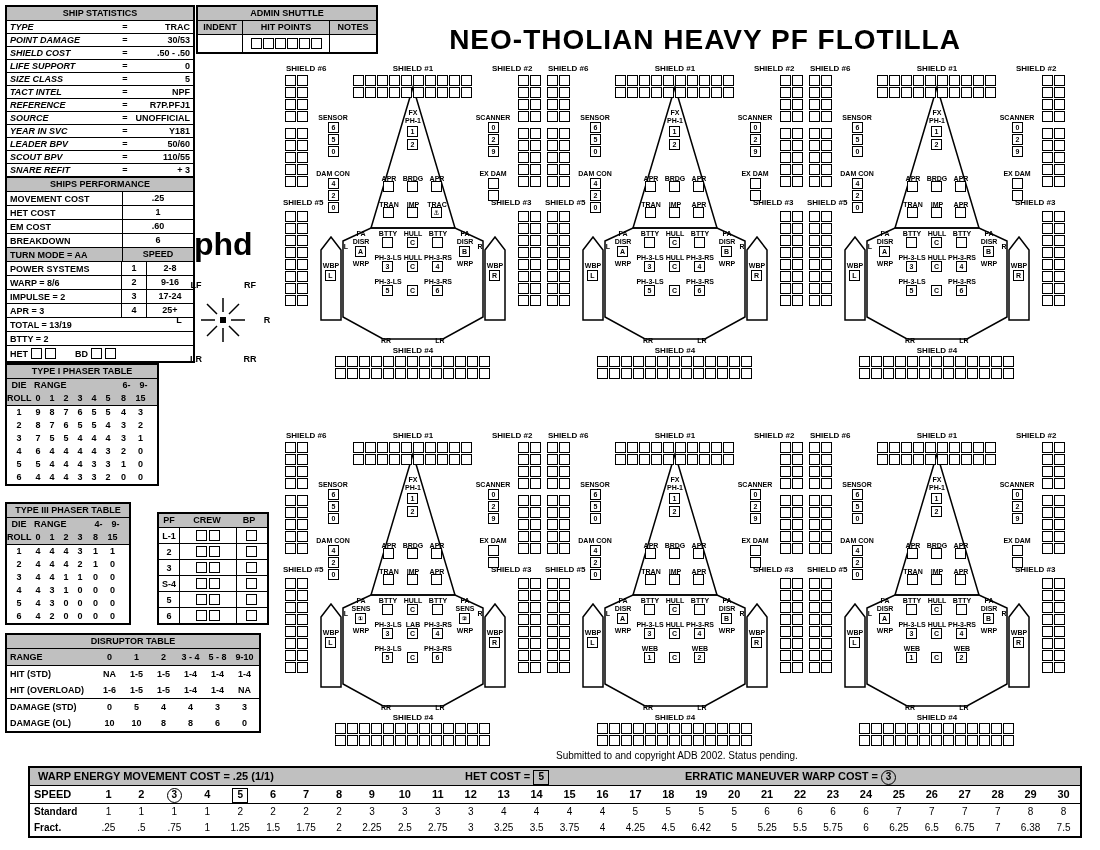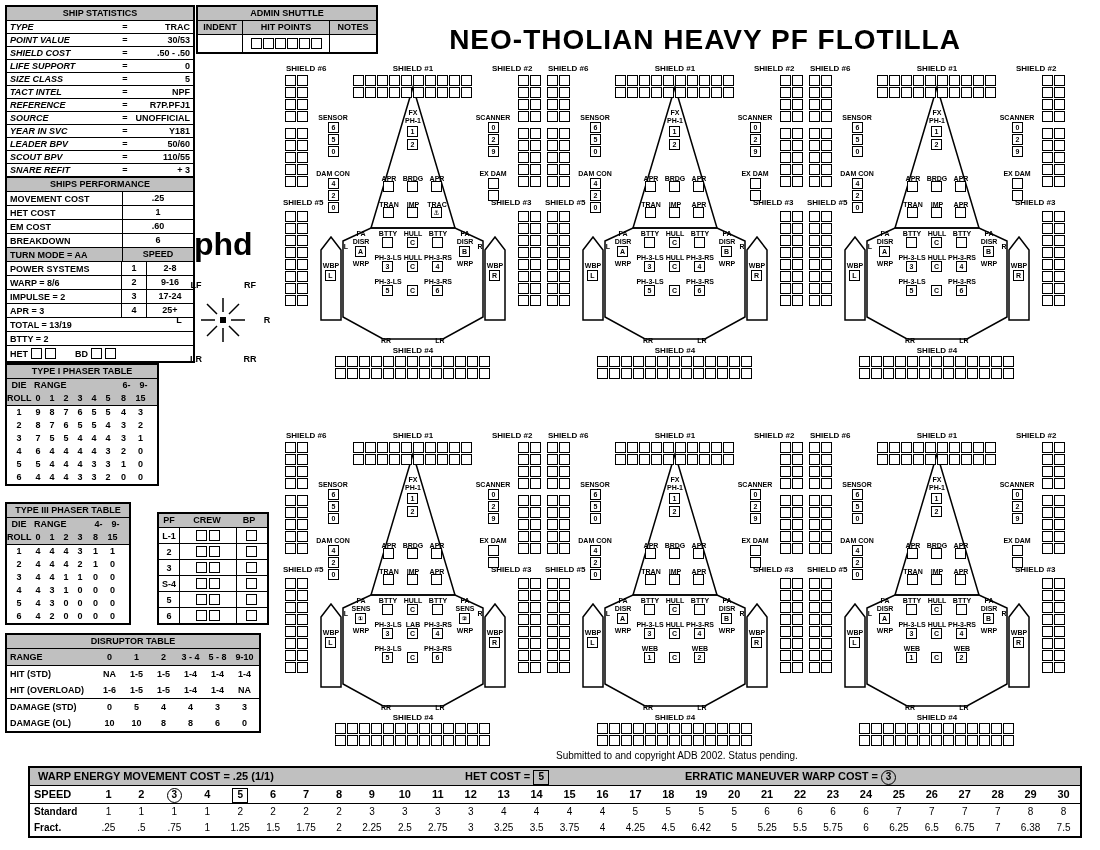--- a/index.html
+++ b/index.html
@@ -92,21 +92,21 @@
 
   <div class="tbl" id="stats-table" style="left:5px;top:5px;width:186px;">
     <div class="hdr">SHIP STATISTICS</div>
     <div id="stats-body">
         <div class="srow">
           <span class="s-label">TYPE</span>
           <span class="s-eq">=</span>
           <span class="s-val">TRAC</span>
         </div>
         <div class="srow">
-          <span class="s-label">POINT VALUE</span>
+          <span class="s-label">POINT DAMAGE</span>
           <span class="s-eq">=</span>
           <span class="s-val">30/53</span>
         </div>
         <div class="srow">
           <span class="s-label">SHIELD COST</span>
           <span class="s-eq">=</span>
           <span class="s-val">.50 - .50</span>
         </div>
         <div class="srow">
           <span class="s-label">LIFE SUPPORT</span>

